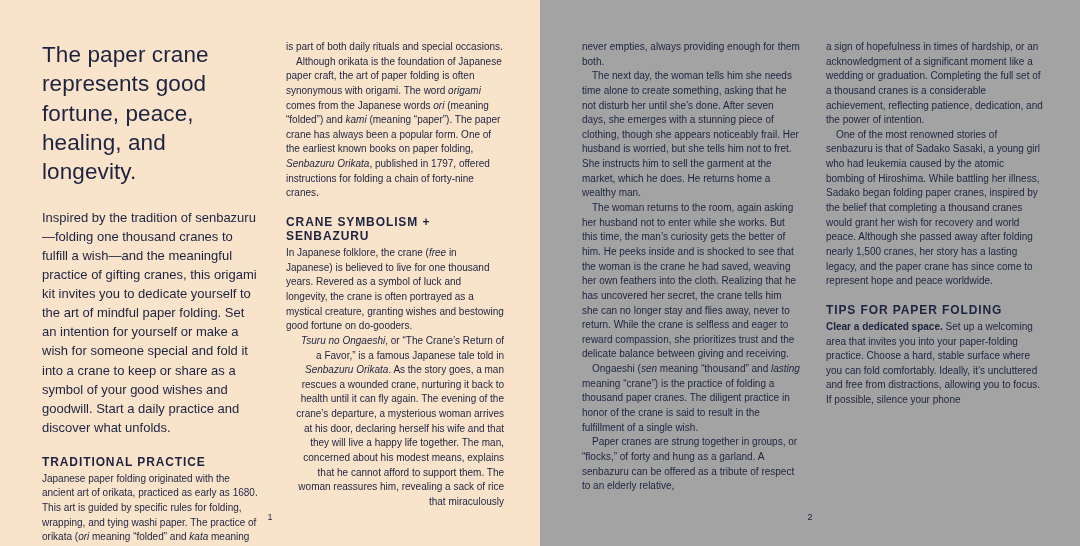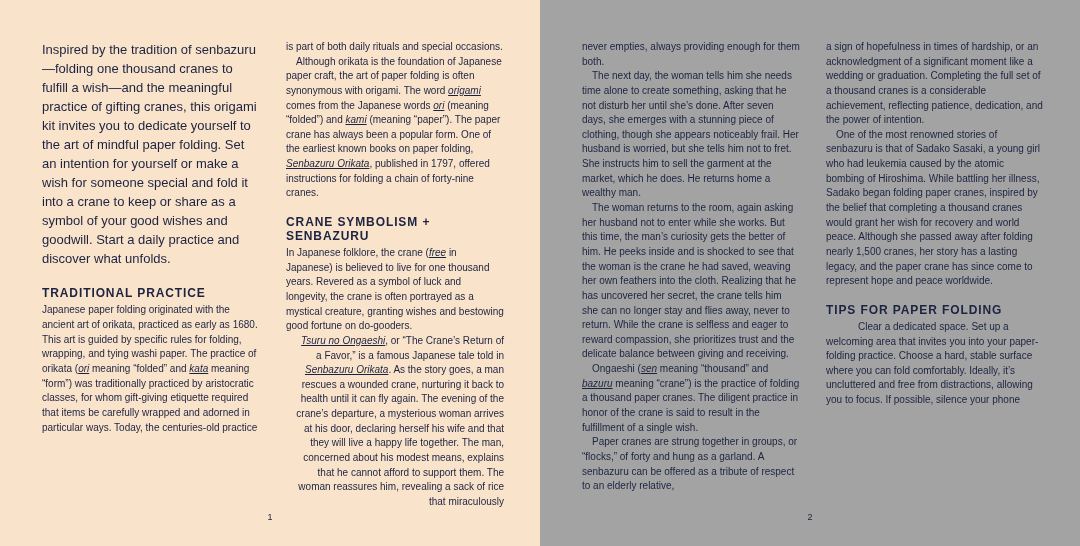--- a/index.html
+++ b/index.html
@@ -64,42 +64,43 @@
   .subhead {
     font-size: 12px;
     letter-spacing: 0.9px;
     font-weight: bold;
     color: #1c2340;
     margin: 14px 0 3px 0;
     text-transform: uppercase;
   }
   .subhead.first { margin-top: 18px; }
 
-  em { font-style: italic; text-decoration: underline; }
-  .bold { font-weight: normal; margin-left: 32px; }
+  em { font-style: italic; }
+  .bold { font-weight: bold; }
 
   .folio {
     position: absolute;
     bottom: 24px;
     left: 0;
     width: 100%;
     text-align: center;
     font-size: 9px;
     color: #1c2340;
   }
 </style>
 </head>
 <body>
 
 <div class="spread">
 
   <div class="page page-left">
     <div class="cols">
 
       <div class="col">
+        <h1 class="headline">The paper crane represents good fortune, peace, healing, and longevity.</h1>
         <p class="intro">Inspired by the tradition of senbazuru—folding one thousand cranes to fulfill a wish—and the meaningful practice of gifting cranes, this origami kit invites you to dedicate yourself to the art of mindful paper folding. Set an intention for yourself or make a wish for someone special and fold it into a crane to keep or share as a symbol of your good wishes and goodwill. Start a daily practice and discover what unfolds.</p>
         <div class="subhead first">TRADITIONAL PRACTICE</div>
         <p><span>Japanese paper folding originated with the ancient art of orikata, practiced as early as 1680. This art is guided by specific rules for folding, wrapping, and tying washi paper. The practice of orikata (</span><em>ori</em><span> meaning “folded” and </span><em>kata</em><span> meaning “form”) was traditionally practiced by aristocratic classes, for whom gift-giving etiquette required that items be carefully wrapped and adorned in particular ways. Today, the centuries-old practice</span></p>
       </div>
 
       <div class="col">
         <p>is part of both daily rituals and special occasions.</p>
         <p><span>Although orikata is the foundation of Japanese paper craft, the art of paper folding is often synonymous with origami. The word </span><em>origami</em><span> comes from the Japanese words </span><em>ori</em><span> (meaning “folded”) and </span><em>kami</em><span> (meaning “paper”). The paper crane has always been a popular form. One of the earliest known books on paper folding, </span><em>Senbazuru Orikata</em><span>, published in 1797, offered instructions for folding a chain of forty-nine cranes.</span></p>
         <div class="subhead">CRANE SYMBOLISM + SENBAZURU</div>
         <p class="noindent"><span>In Japanese folklore, the crane (</span><em>free</em><span> in Japanese) is believed to live for one thousand years. Revered as a symbol of luck and longevity, the crane is often portrayed as a mystical creature, granting wishes and bestowing good fortune on do-gooders.</span></p>
@@ -110,21 +111,21 @@
     <div class="folio">1</div>
   </div>
 
   <div class="page page-right">
     <div class="cols">
 
       <div class="col">
         <p>never empties, always providing enough for them both.</p>
         <p>The next day, the woman tells him she needs time alone to create something, asking that he not disturb her until she’s done. After seven days, she emerges with a stunning piece of clothing, though she appears noticeably frail. Her husband is worried, but she tells him not to fret. She instructs him to sell the garment at the market, which he does. He returns home a wealthy man.</p>
         <p>The woman returns to the room, again asking her husband not to enter while she works. But this time, the man’s curiosity gets the better of him. He peeks inside and is shocked to see that the woman is the crane he had saved, weaving her own feathers into the cloth. Realizing that he has uncovered her secret, the crane tells him she can no longer stay and flies away, never to return. While the crane is selfless and eager to reward compassion, she prioritizes trust and the delicate balance between giving and receiving.</p>
-        <p><span>Ongaeshi (</span><em>sen</em><span> meaning “thousand” and </span><em>bazuru</em><span> meaning “crane”) is the practice of folding a thousand paper cranes. The diligent practice in honor of the crane is said to result in the fulfillment of a single wish.</span></p>
+        <p><span>Ongaeshi (</span><em>sen</em><span> meaning “thousand” and </span><em>lasting</em><span> meaning “crane”) is the practice of folding a thousand paper cranes. The diligent practice in honor of the crane is said to result in the fulfillment of a single wish.</span></p>
         <p>Paper cranes are strung together in groups, or “flocks,” of forty and hung as a garland. A senbazuru can be offered as a tribute of respect to an elderly relative,</p>
       </div>
 
       <div class="col">
         <p>a sign of hopefulness in times of hardship, or an acknowledgment of a significant moment like a wedding or graduation. Completing the full set of a thousand cranes is a considerable achievement, reflecting patience, dedication, and the power of intention.</p>
         <p>One of the most renowned stories of senbazuru is that of Sadako Sasaki, a young girl who had leukemia caused by the atomic bombing of Hiroshima. While battling her illness, Sadako began folding paper cranes, inspired by the belief that completing a thousand cranes would grant her wish for recovery and world peace. Although she passed away after folding nearly 1,500 cranes, her story has a lasting legacy, and the paper crane has since come to represent hope and peace worldwide.</p>
         <div class="subhead">TIPS FOR PAPER FOLDING</div>
         <p><span class="bold">Clear a dedicated space.</span><span> Set up a welcoming area that invites you into your paper-folding practice. Choose a hard, stable surface where you can fold comfortably. Ideally, it’s uncluttered and free from distractions, allowing you to focus. If possible, silence your phone</span></p>
       </div>
 

